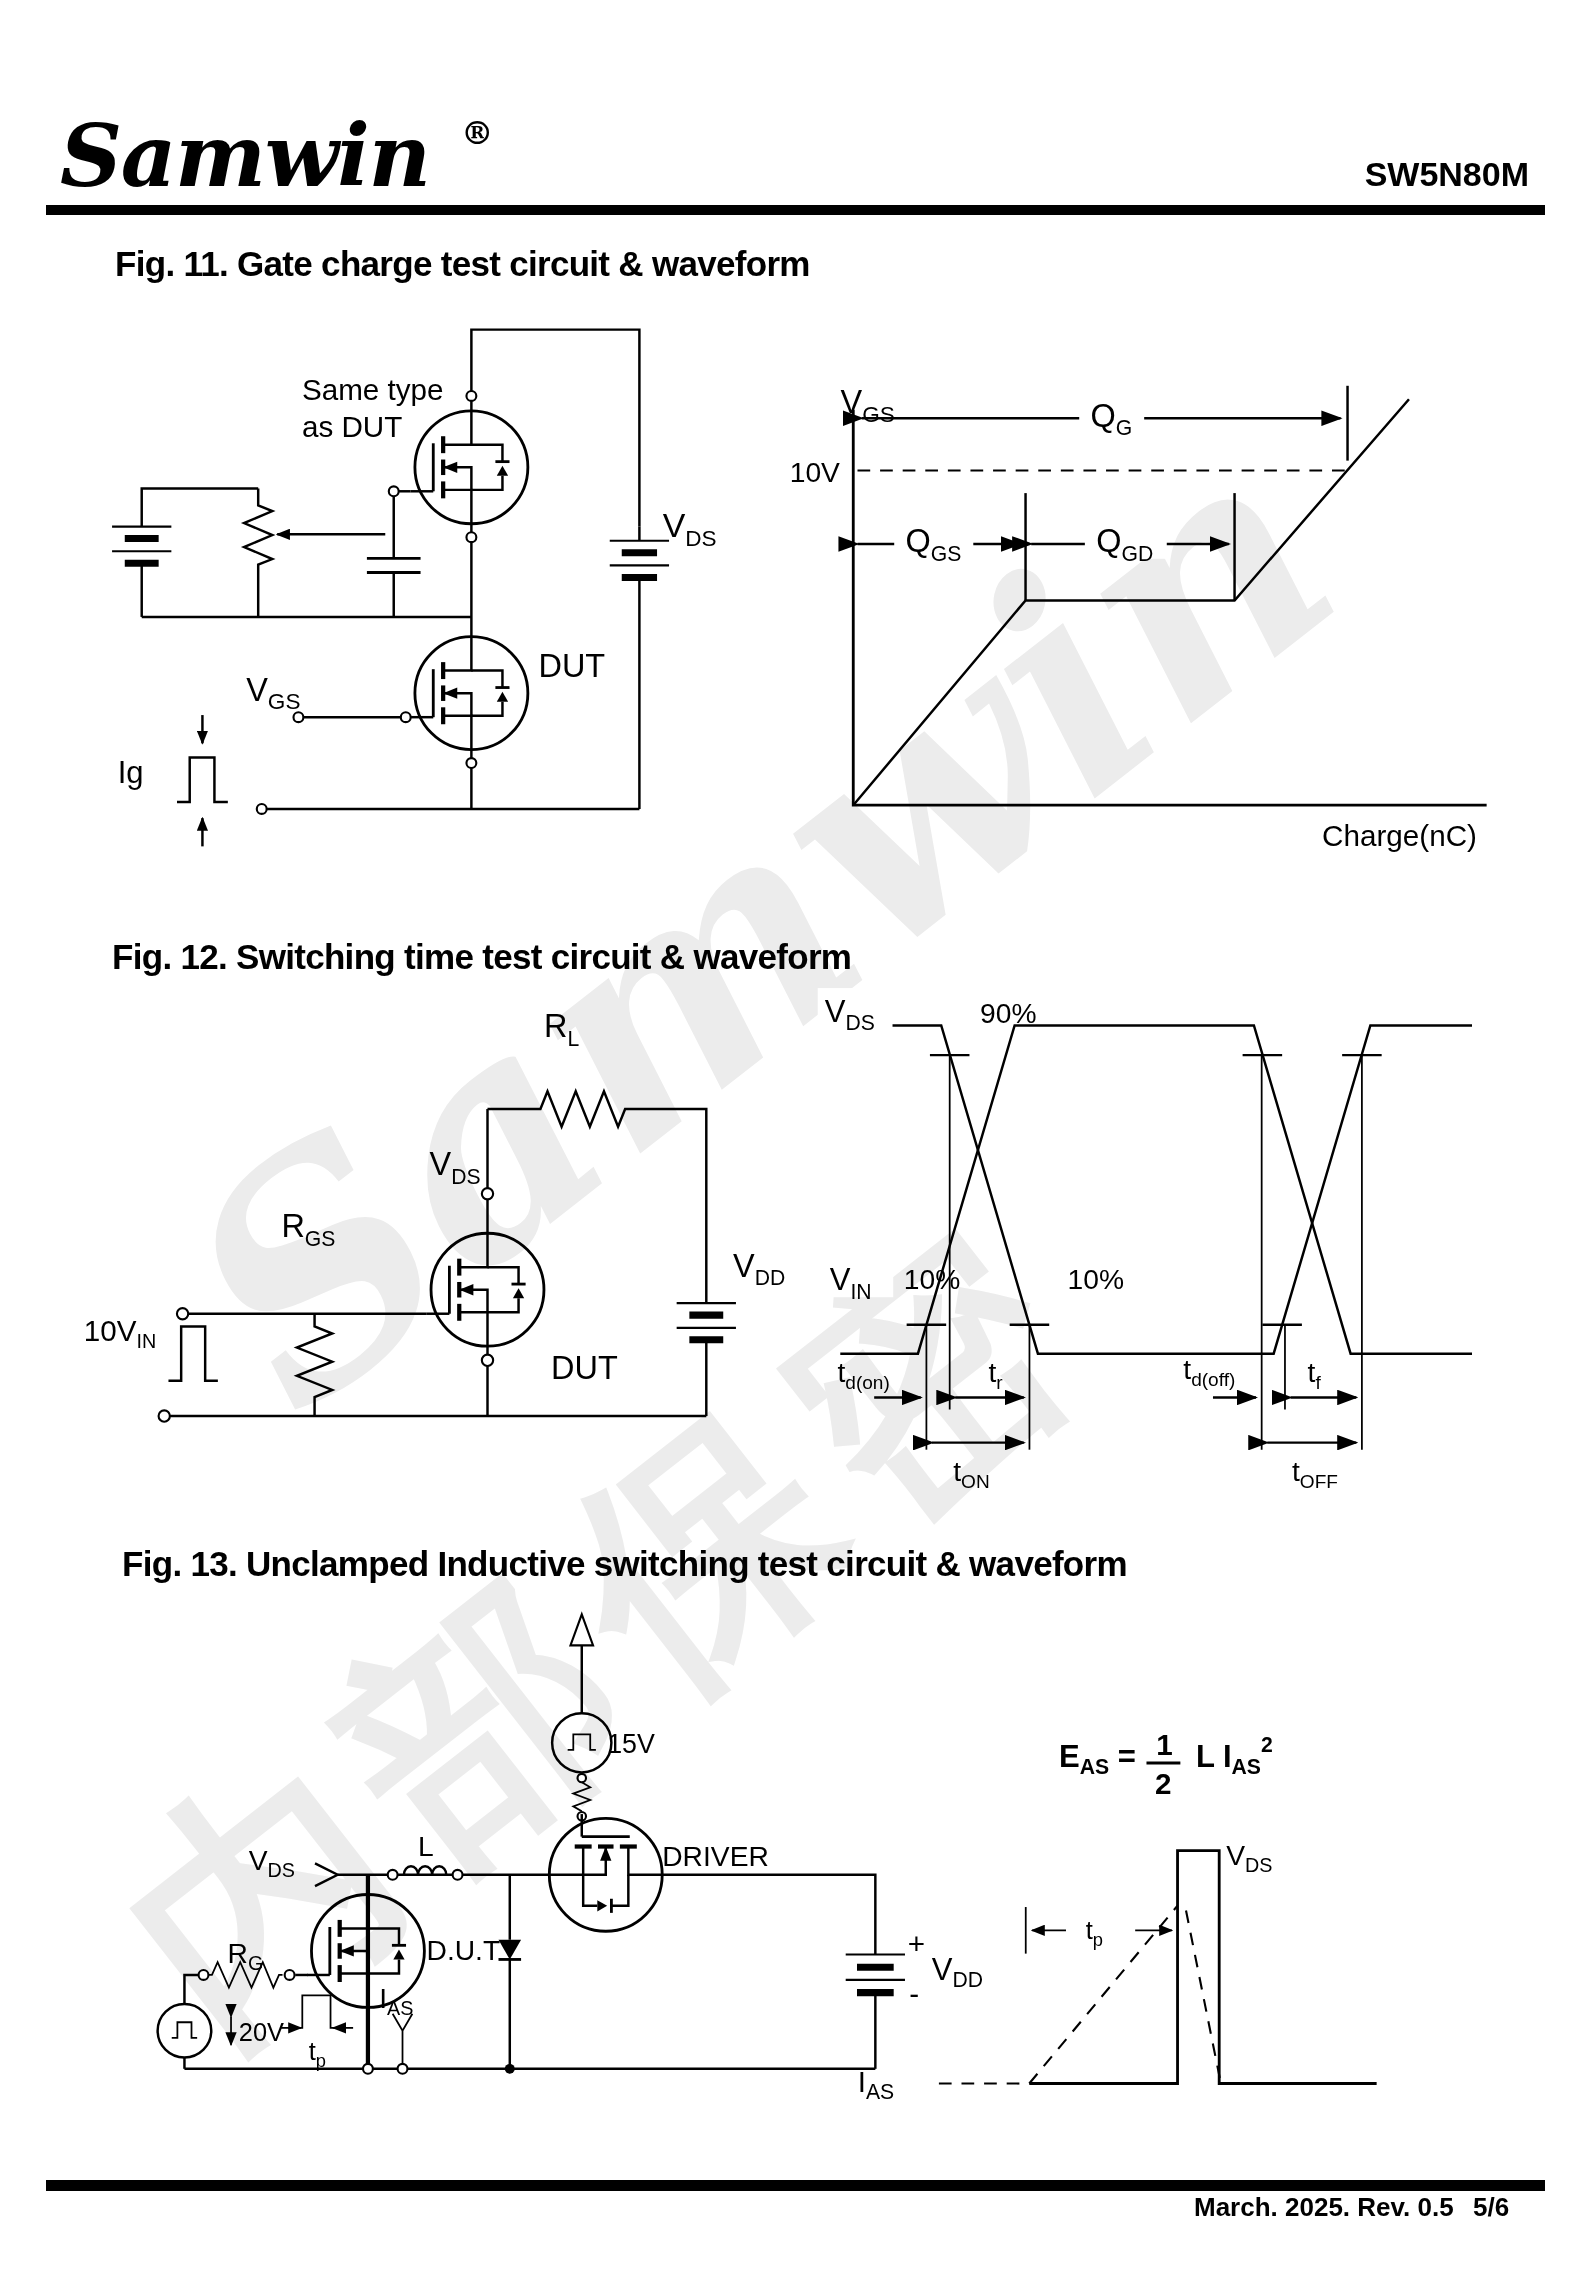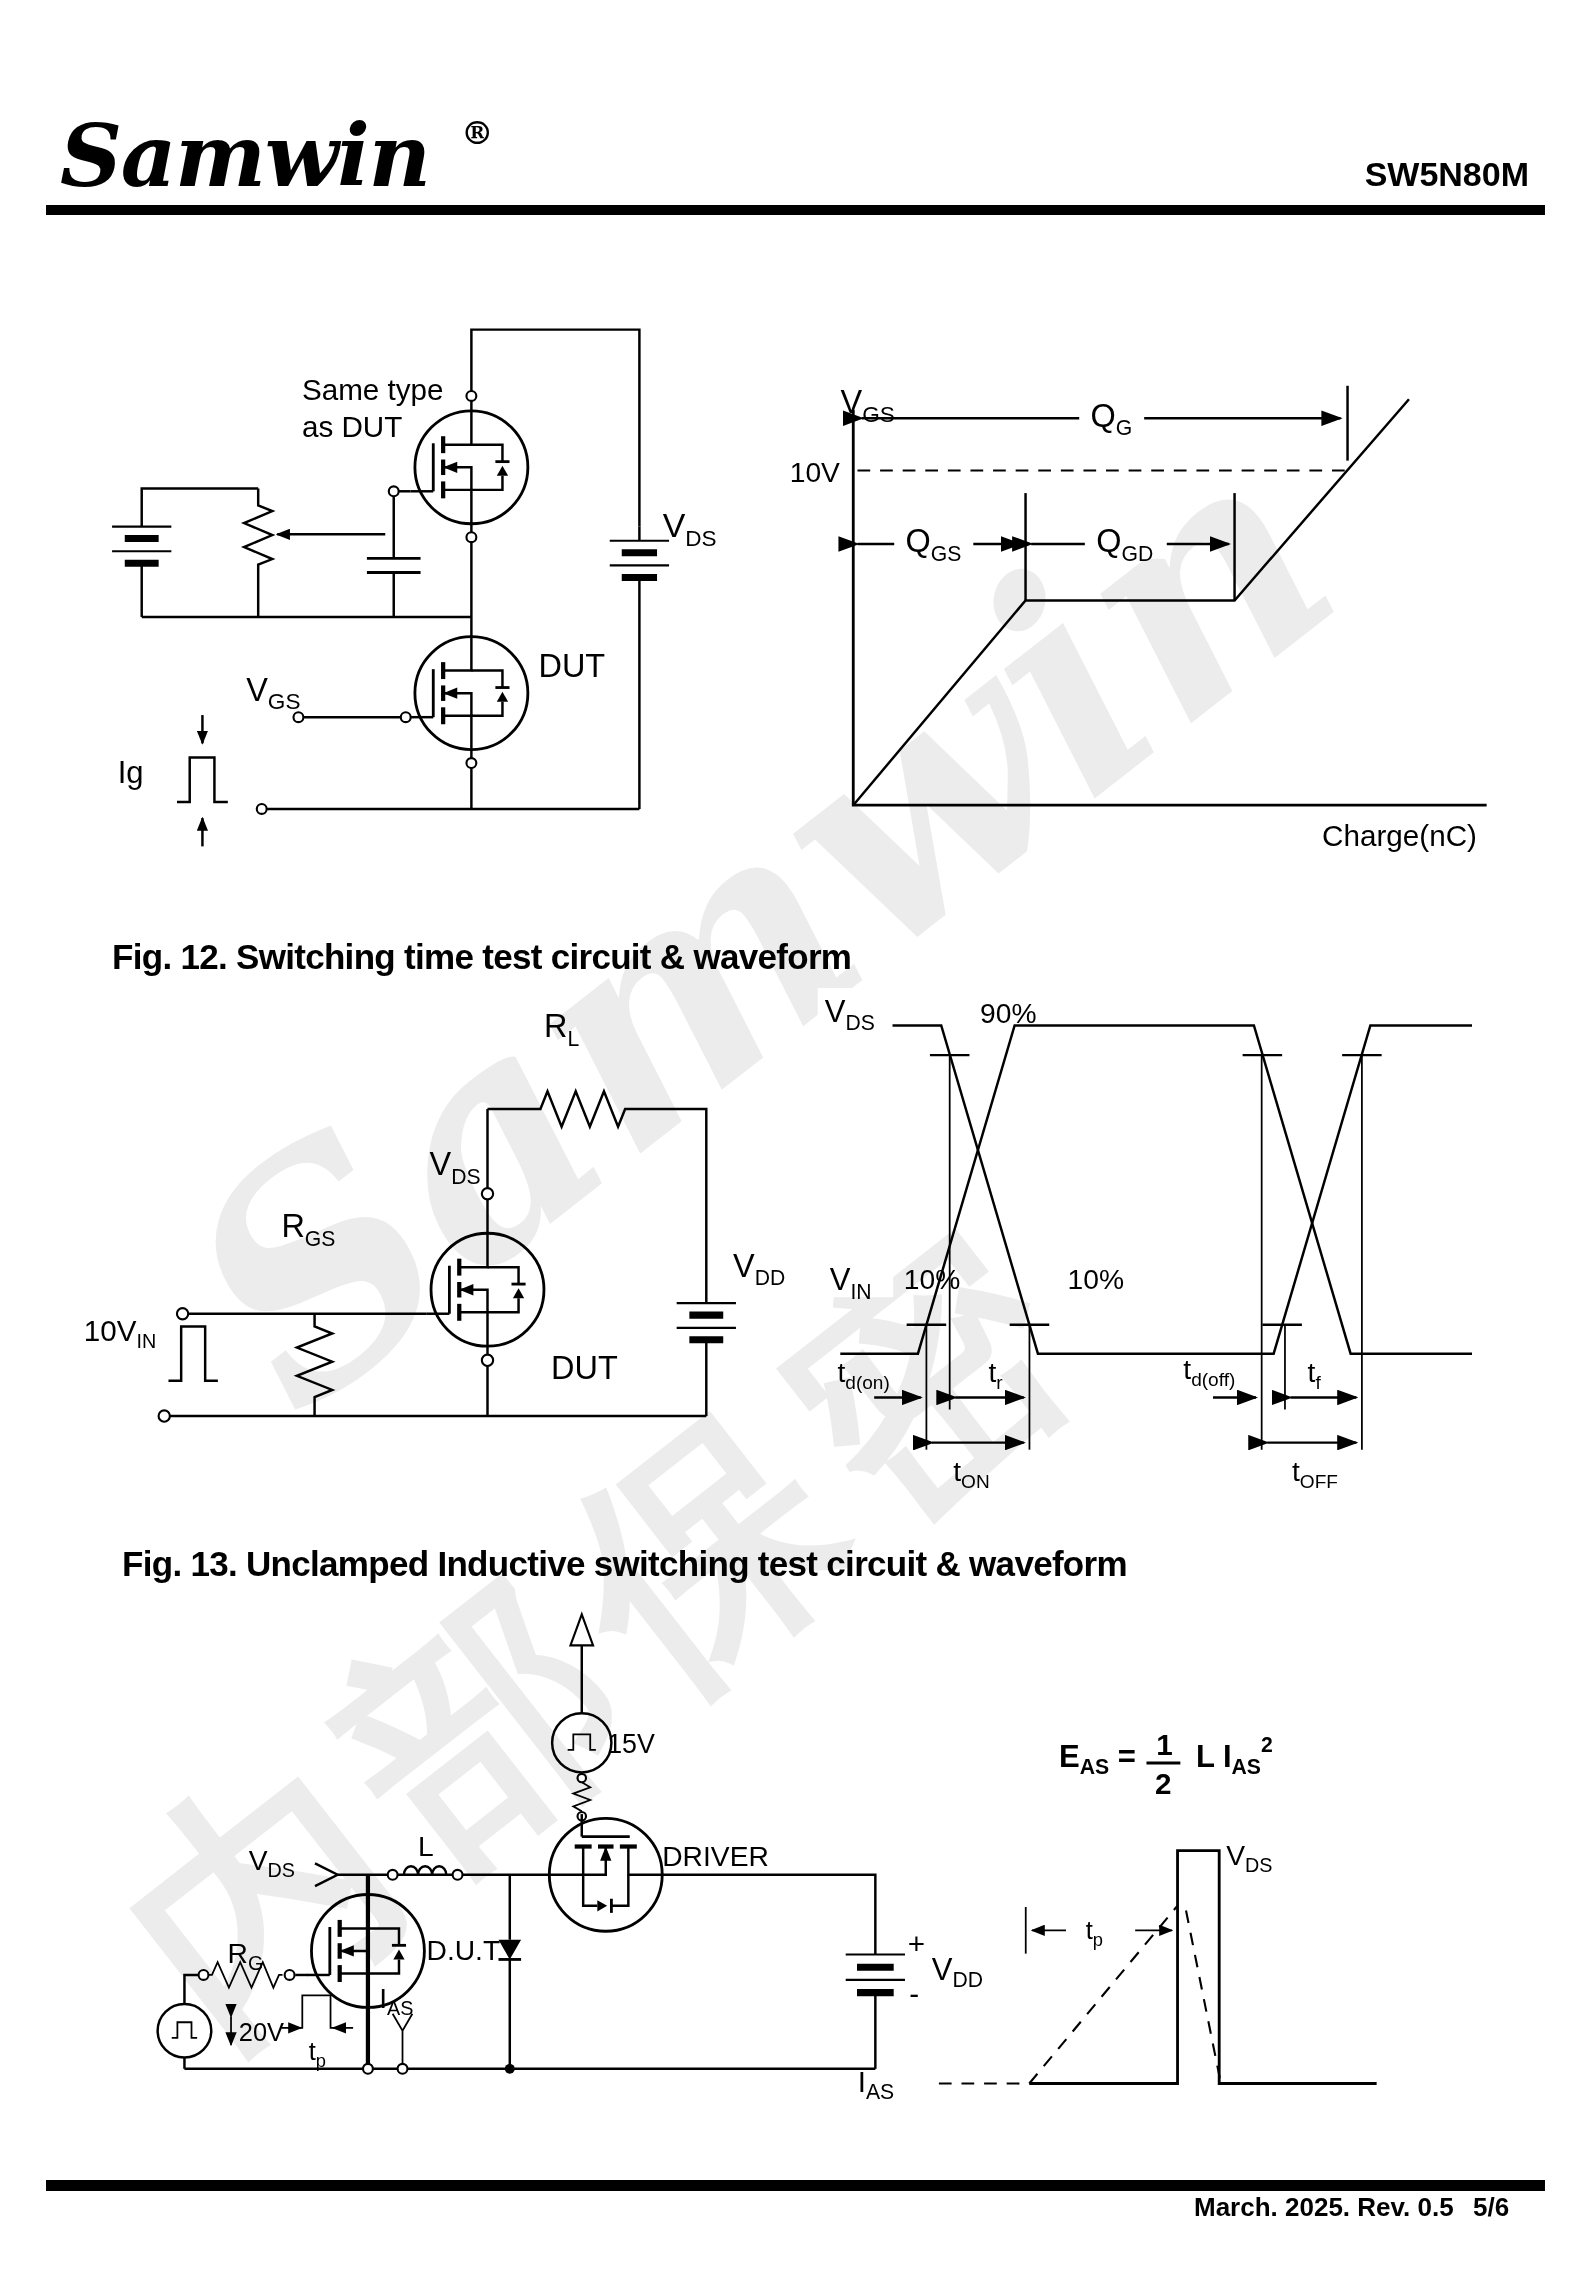--- a/index.html
+++ b/index.html
@@ -65,20 +65,21 @@
         <line x1="-54" y1="34" x2="-86" y2="34" stroke="#000" stroke-width="3.5"></line>
       </g>
     </defs>
   </svg>
 
   <div class="abs logo">Samwin</div>
   <div class="abs logo-reg">®</div>
   <div class="abs part">SW5N80M</div>
   <div class="abs hrule"></div>
 
+  <div class="abs figtitle" id="t11">Fig. 11. Gate charge test circuit &amp; waveform</div>
   <div class="abs figtitle" id="t12">Fig. 12. Switching time test circuit &amp; waveform</div>
   <div class="abs figtitle" id="t13">Fig. 13. Unclamped Inductive switching test circuit &amp; waveform</div>
 
   <svg style="left:57px;top:297px" width="713" height="558" viewBox="80 420 1010 790">
 
     <g>
       <line x1="158" y1="745" x2="242" y2="745" class="plate-thin"></line>
       <line x1="176" y1="762" x2="224" y2="762" class="plate-thick"></line>
       <line x1="158" y1="780" x2="242" y2="780" class="plate-thin"></line>
       <line x1="176" y1="797" x2="224" y2="797" class="plate-thick"></line>

